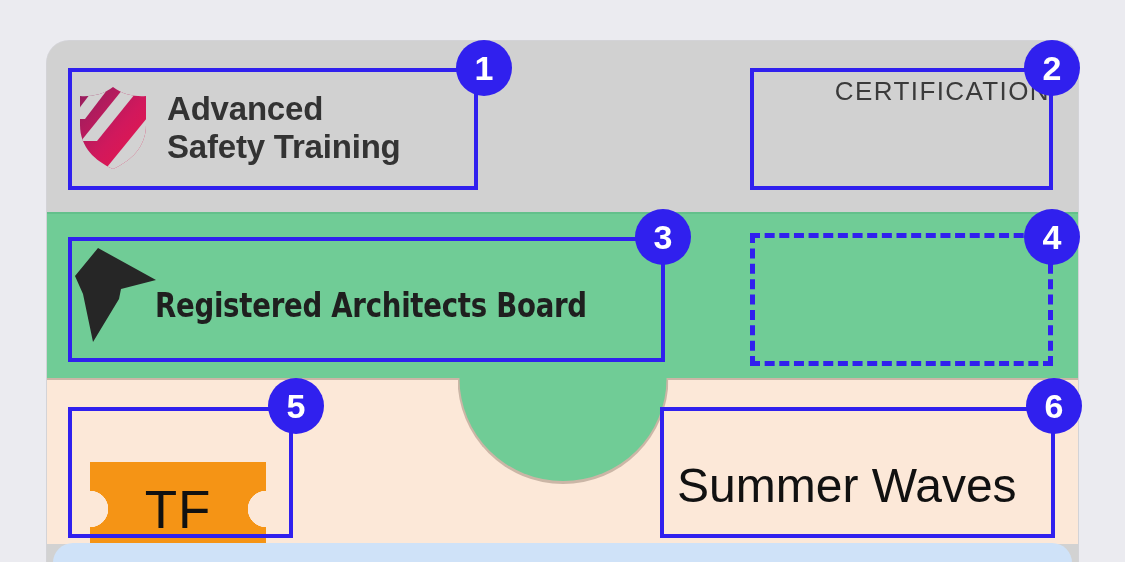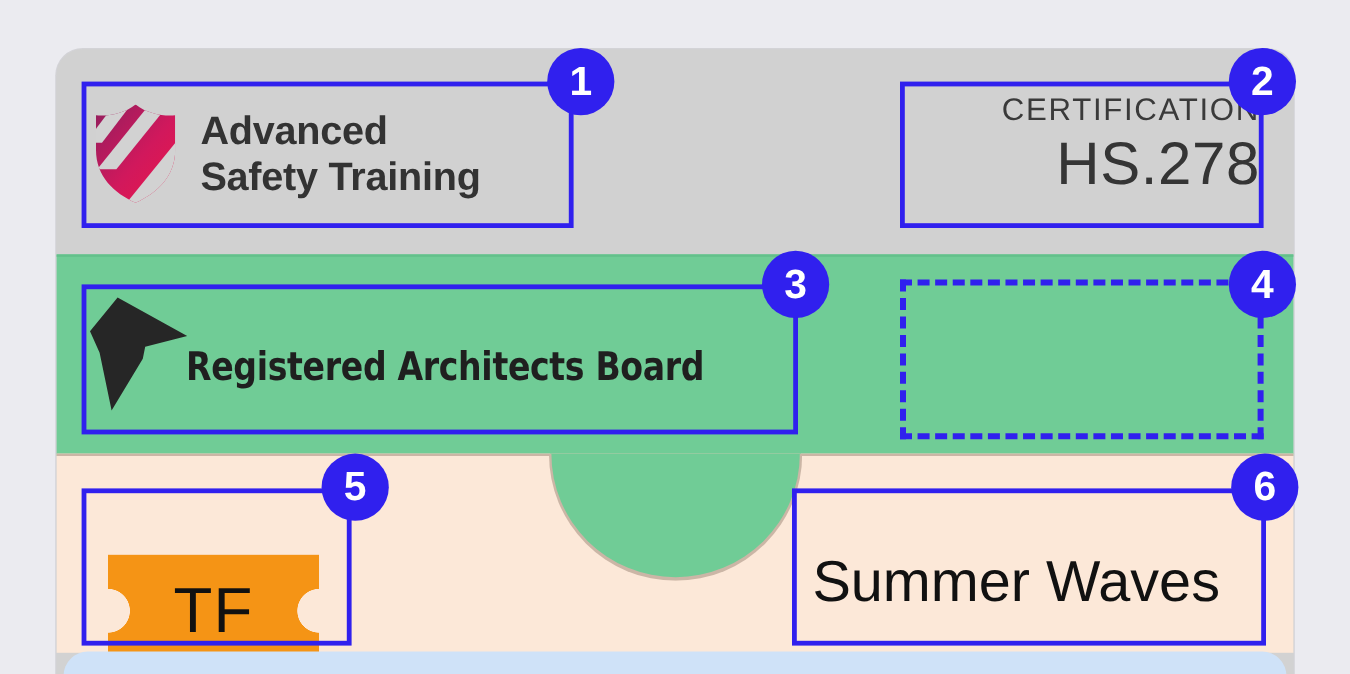--- a/index.html
+++ b/index.html
@@ -181,21 +181,20 @@
             </g>
           </g>
           <path d="M36 2 C26 10 12 12 3 11 L3 40 C3 62 18 76 36 84 C54 76 69 62 69 40 L69 11 C60 12 46 10 36 2 Z" fill="none" stroke="none"></path>
         </svg>
         <div class="hdr-title">Advanced
 Safety Training</div>
       </div>
 
       <div class="cert-block">
         <div class="cert-label">CERTIFICATION</div>
-        <div class="cert-code">HS.278</div>
       </div>
 
     </div>
 
     <div class="green">
       <div class="green-row">
         <svg class="rab-mark" viewBox="0 0 86 104">
           <polygon points="27,6 85,38 50,47 48,57 22,100 12,52 4,34" fill="#262626"></polygon>
         </svg>
         <div class="rab-title">Registered Architects Board</div>

